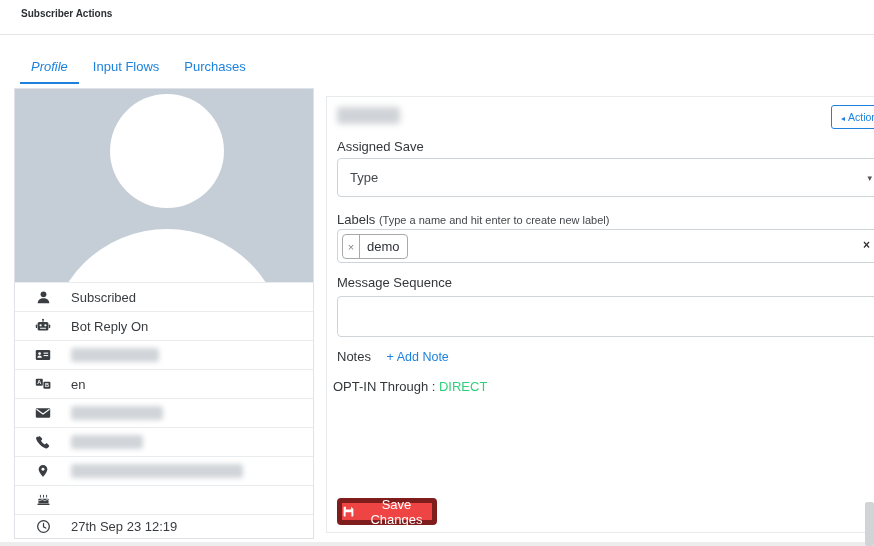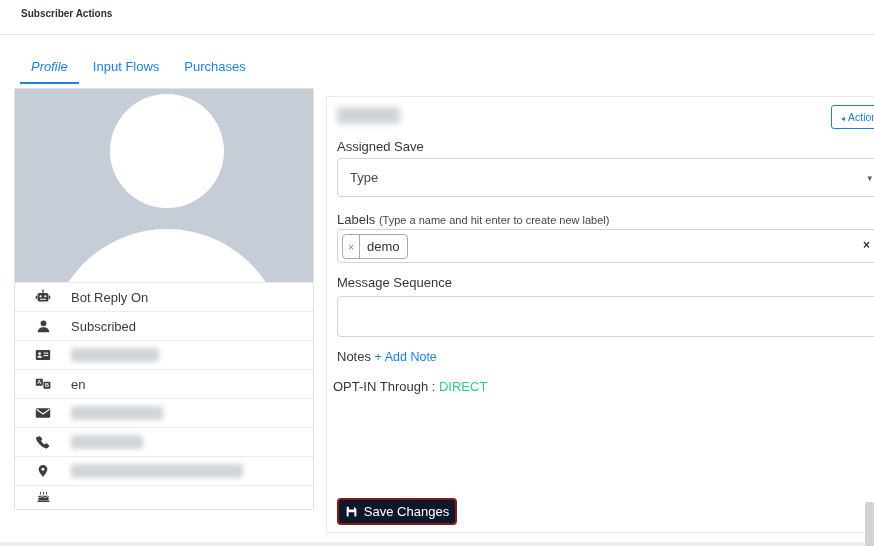--- a/index.html
+++ b/index.html
@@ -91,28 +91,28 @@
   .clear-x {
     position: absolute; right: 18px; top: 9px; font-size: 12px; font-weight: bold;
     color: #333; cursor: pointer; line-height: 1;
   }
   .msg-box {
     position: absolute; left: 10px; top: 199px; width: 552px; height: 41px;
     border: 1px solid #cfd4d9; border-radius: 4px; background: #fff; cursor: text;
   }
   .notes-row { position: absolute; left: 10px; top: 252px; font-size: 13px; color: #33373b; }
   .add-note {
-    margin-left: 0; color: #1d82dd; font-size: 12.5px;
+    margin-left: 12px; color: #1d82dd; font-size: 12.5px;
     text-decoration: none; cursor: pointer;
   }
   .optin-row { position: absolute; left: 6px; top: 282px; font-size: 13px; color: #33373b; }
   .optin-value { color: #2fd07c; }
   .save-btn {
-    position: absolute; left: 10px; top: 401px; width: 120px; height: 27px;
-    background: #0f172a; border: 2px solid #7f1d1d; border-radius: 4px;
+    position: absolute; left: 10px; top: 401px; width: 100px; height: 27px;
+    background: #ef4444; border: 5px solid #7f1d1d; border-radius: 4px;
     color: #fff; font-size: 13px; font-family: inherit; cursor: pointer;
     display: flex; align-items: center; justify-content: center; gap: 6px;
   }
   .bottom-strip { position: absolute; left: 0; top: 542px; width: 874px; height: 4px; background: #ededed; }
   .scroll-thumb { position: absolute; left: 865px; top: 502px; width: 9px; height: 44px; background: #d1d4d7; border-radius: 2px; }
 </style>
 </head>
 <body>
 
 <div class="page-title">Subscriber Actions</div>
@@ -123,49 +123,49 @@
   <div class="tab">Input Flows</div>
   <div class="tab">Purchases</div>
 </div>
 
 <div class="left-card">
   <svg class="avatar" viewBox="0 0 298 193" xmlns="http://www.w3.org/2000/svg">
     <rect width="298" height="193" fill="#c5ced6"></rect>
     <circle cx="152" cy="62" r="57" fill="#ffffff"></circle>
     <circle cx="152" cy="258" r="118" fill="#ffffff"></circle>
   </svg>
+
+  <div class="info-row">
+    <span class="ricon">
+      <svg width="15" height="15" viewBox="0 0 16 16">
+          <circle cx="8" cy="4.6" r="3.1" fill="#3a3e42"></circle>
+          <path d="M1.8 14.2c0-3.4 2.8-5.4 6.2-5.4s6.2 2 6.2 5.4z" fill="#3a3e42"></path>
+        </svg>
+    </span>
+    <span class="rtext">Subscribed</span>
+  </div>
 
   <div class="info-row">
     <span class="ricon">
       <svg width="16" height="16" viewBox="0 0 16 16" fill="#3a3e42">
           <circle cx="8" cy="1.7" r="1"></circle>
           <rect x="7.55" y="2.3" width="0.9" height="1.7"></rect>
           <rect x="2.6" y="4" width="10.8" height="8.6" rx="1.6"></rect>
           <rect x="0.8" y="6.5" width="1.4" height="3.6" rx="0.7"></rect>
           <rect x="13.8" y="6.5" width="1.4" height="3.6" rx="0.7"></rect>
           <circle cx="5.6" cy="7.3" r="1.15" fill="#fff"></circle>
           <circle cx="10.4" cy="7.3" r="1.15" fill="#fff"></circle>
           <rect x="5" y="9.7" width="6" height="1" rx="0.5" fill="#fff"></rect>
         </svg>
     </span>
     <span class="rtext">Bot Reply On</span>
   </div>
 
   <div class="info-row">
     <span class="ricon">
-      <svg width="15" height="15" viewBox="0 0 16 16">
-          <circle cx="8" cy="4.6" r="3.1" fill="#3a3e42"></circle>
-          <path d="M1.8 14.2c0-3.4 2.8-5.4 6.2-5.4s6.2 2 6.2 5.4z" fill="#3a3e42"></path>
-        </svg>
-    </span>
-    <span class="rtext">Subscribed</span>
-  </div>
-
-  <div class="info-row">
-    <span class="ricon">
       <svg width="16" height="16" viewBox="0 0 16 16">
           <rect x="0.8" y="3" width="14.4" height="10" rx="1.2" fill="#3a3e42"></rect>
           <circle cx="4.6" cy="6.6" r="1.4" fill="#fff"></circle>
           <path d="M2.4 10.8c0-1.4 1-2.2 2.2-2.2s2.2.8 2.2 2.2z" fill="#fff"></path>
           <rect x="8.6" y="5.6" width="4.6" height="1.1" fill="#fff"></rect>
           <rect x="8.6" y="8" width="4.6" height="1.1" fill="#fff"></rect>
         </svg>
     </span>
     <span class="blob" style="width:88px"></span>
   </div>
@@ -218,20 +218,29 @@
           <rect x="7.5" y="2" width="1" height="2.8"></rect>
           <rect x="10.8" y="2" width="1" height="2.8"></rect>
           <rect x="2.6" y="6" width="10.8" height="4.8" rx="0.6"></rect>
           <rect x="1.6" y="11.3" width="12.8" height="1.6" rx="0.4"></rect>
           <path d="M2.6 7.6c.9.7 1.8.7 2.7 0 .9-.7 1.8-.7 2.7 0 .9.7 1.8.7 2.7 0 .9-.7 1.8-.7 2.7 0" stroke="#fff" stroke-width="0.8" fill="none"></path>
         </svg>
     </span>
     <span class="rtext"></span>
   </div>
 
+  <div class="info-row">
+    <span class="ricon">
+      <svg width="15" height="15" viewBox="0 0 16 16">
+          <circle cx="8" cy="8" r="6.2" fill="none" stroke="#3a3e42" stroke-width="1.4"></circle>
+          <path d="M8 4.6V8.3l2.4 1.4" stroke="#3a3e42" stroke-width="1.3" fill="none" stroke-linecap="round"></path>
+        </svg>
+    </span>
+    <span class="rtext">27th Sep 23 12:19</span>
+  </div>
 </div>
 
 <div class="right-card">
   <div class="name-blob"></div>
 
   <button class="actions-btn">
     <span class="actions-caret">◂</span><span>Actions</span>
   </button>
 
   <div class="field-label lbl-agent">Assigned Save</div>

